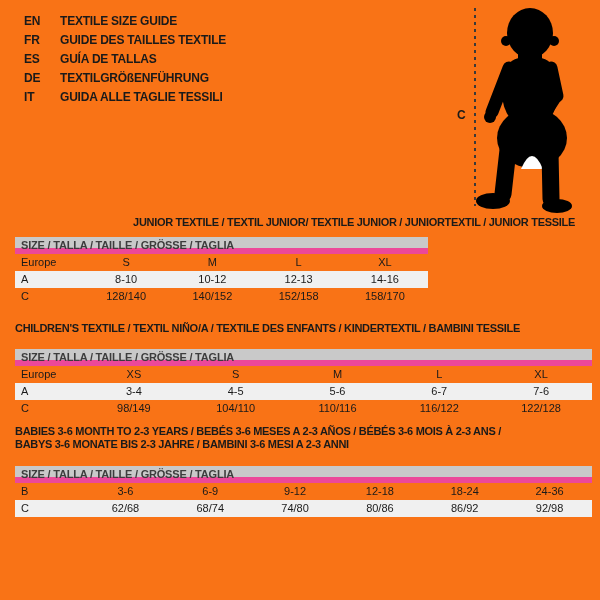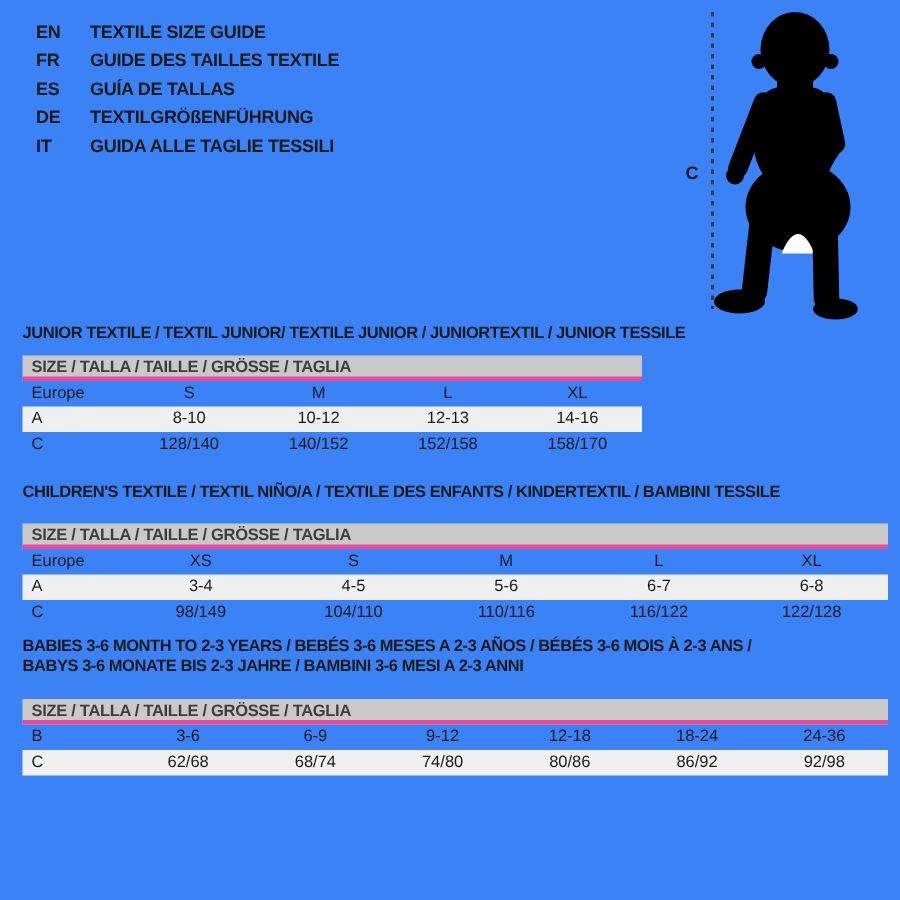--- a/index.html
+++ b/index.html
@@ -1,45 +1,45 @@
 <!DOCTYPE html>
 <html><head>
 <meta charset="utf-8">
 <style>
   html,body{margin:0;padding:0;background:#fff;}
   .canvas{
-    position:relative;width:600px;height:600px;background:#3b82f6;
+    position:relative;width:600px;height:600px;background:#f97316;
     font-family:"Liberation Sans",sans-serif;color:#1a1a1a;overflow:hidden;
   }
   
   .lang-block{position:absolute;left:24px;top:12px;}
   .lang-row{display:flex;height:19px;line-height:19px;font-weight:bold;font-size:12px;letter-spacing:-0.2px;}
   .lang-code{width:36px;}
   
   .figure{position:absolute;left:445px;top:0;width:155px;height:220px;}
   .figure svg{display:block;}
   
   .section-title{
     position:absolute;left:15px;margin:0;font-size:11px;font-weight:bold;
     letter-spacing:-0.3px;line-height:13px;white-space:pre-line;
   }
   .size-table{position:absolute;left:15px;}
   .size-bar{
     height:17px;line-height:17px;background:#c9c9c9;color:#3d3d3d;
     font-size:11px;font-weight:bold;letter-spacing:-0.2px;padding-left:6px;
-    border-bottom:3px solid #ec4899;box-sizing:border-box;
+    border-bottom:6px solid #ec4899;box-sizing:border-box;
   }
   .trow{display:flex;height:17px;line-height:17px;font-size:11px;}
   .trow.shaded{background:#f0f0f0;}
   .rlabel{width:68px;padding-left:6px;box-sizing:border-box;}
   .cell{flex:1;text-align:center;}
   .t-junior{width:413px;top:237px;}
   .t-children{width:577px;top:349px;}
   .t-babies{width:577px;top:466px;}
-  .title-junior{top:216px;width:560px;}
+  .title-junior{top:216px;width:560px;text-align:right;}
   .title-children{top:322px;width:580px;}
   .title-babies{top:425px;width:580px;}
   
   .footnotes{position:absolute;left:15px;top:540px;}
   .footnote{height:15.5px;line-height:15.5px;font-size:10.5px;font-weight:bold;letter-spacing:-0.2px;}
 </style>
 </head>
 <body>
 
 <div class="canvas">
@@ -134,21 +134,21 @@
           <span class="cell">M</span>
           <span class="cell">L</span>
           <span class="cell">XL</span>
         </div>
         <div class="trow shaded">
           <span class="rlabel">A</span>
           <span class="cell">3-4</span>
           <span class="cell">4-5</span>
           <span class="cell">5-6</span>
           <span class="cell">6-7</span>
-          <span class="cell">6-8</span>
+          <span class="cell">7-6</span>
         </div>
         <div class="trow">
           <span class="rlabel">C</span>
           <span class="cell">98/149</span>
           <span class="cell">104/110</span>
           <span class="cell">110/116</span>
           <span class="cell">116/122</span>
           <span class="cell">122/128</span>
         </div>
       </div>

